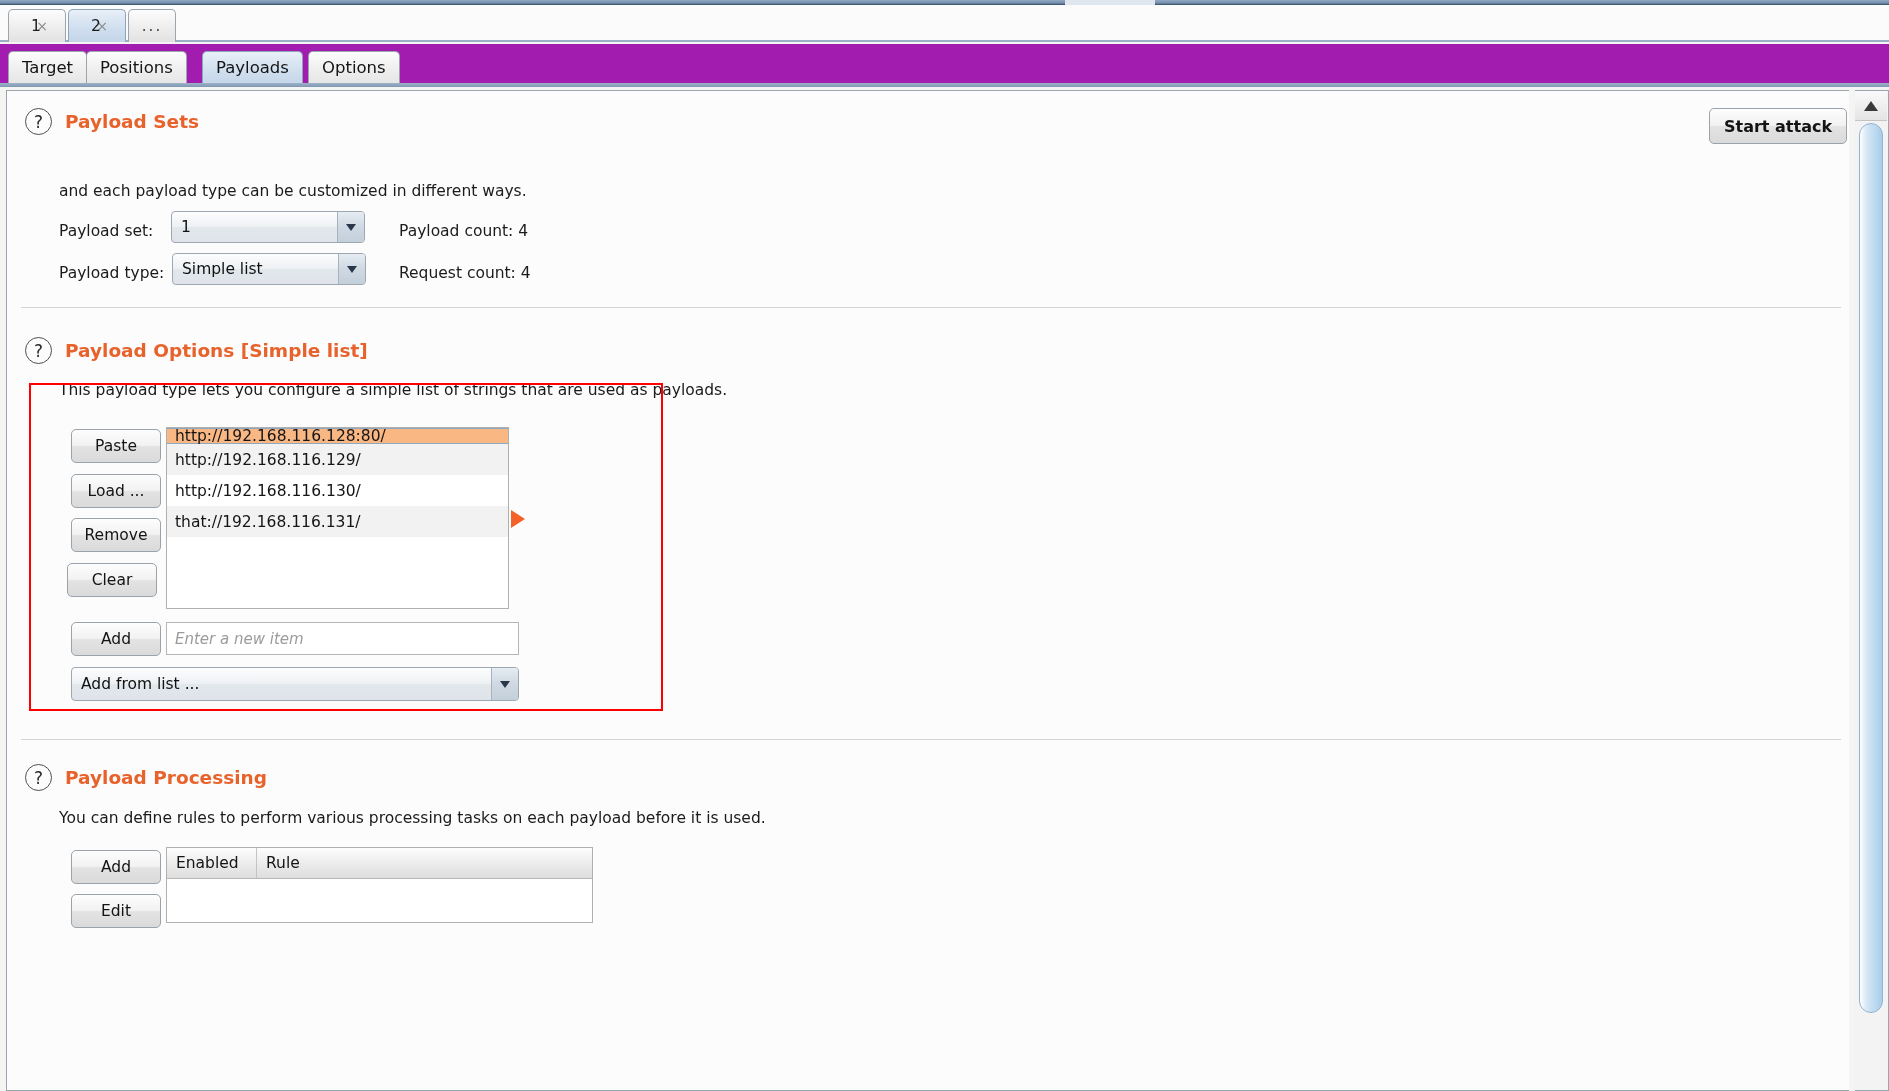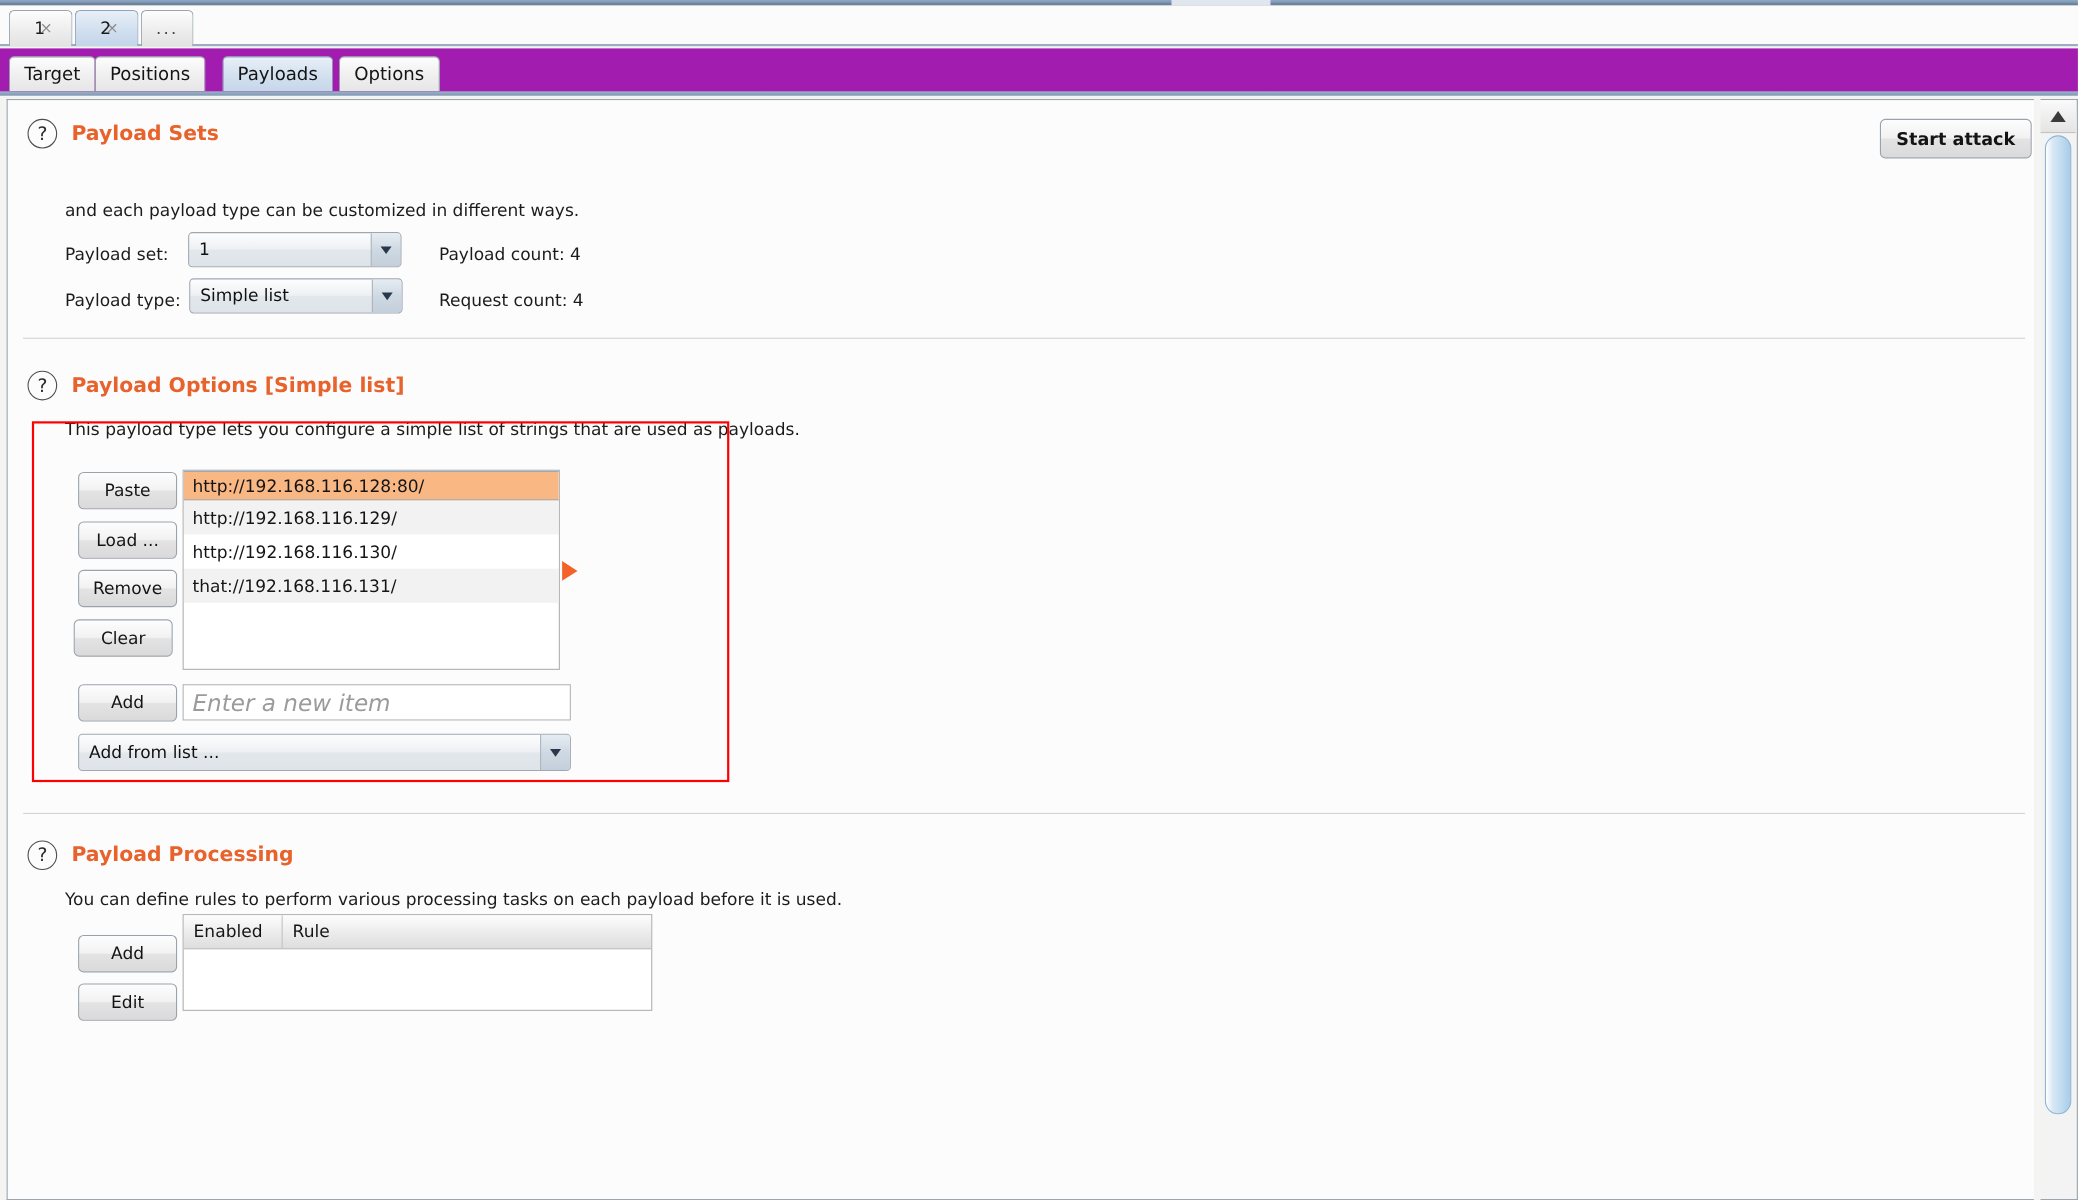--- a/index.html
+++ b/index.html
@@ -177,21 +177,21 @@
     font-size: 15.5px; color: #141414;
     cursor: default;
     white-space: nowrap;
   }
   .btn.strong { font-weight: bold; font-size: 16px; }
   .txtinput {
     position: absolute;
     border: 1px solid #b6b6b6;
     background: #ffffff;
     display: flex; align-items: center;
-    font-size: 21px;
+    font-size: 15px;
     padding-left: 8px;
   }
   .txtinput .ph { color: #9b9b9b; font-style: italic; }
 
   
   .listbox {
     position: absolute;
     border: 1px solid #b0b0b0;
     background: #ffffff;
     overflow: hidden;
@@ -200,21 +200,21 @@
     height: 31px; display: flex; align-items: center;
     padding-left: 8px; font-size: 15.5px; color: #151515;
     white-space: nowrap;
   }
   .lrow.odd { background: #ffffff; }
   .lrow.even { background: #f2f2f2; }
   .lrow.sel {
     background: #f9b784;
     border: 1px solid #8fa8bd;
     border-left: none; border-right: none;
-    height: 27px;
+    height: 16px;
   }
   .redbox {
     position: absolute;
     border: 2px solid #ff0000;
     pointer-events: none;
   }
   .tri {
     position: absolute;
     width: 0; height: 0;
     border-top: 9px solid transparent;
@@ -339,21 +339,21 @@
     <div class="sec-title" style="left:18px; top:673px;">
       <div class="qmark">?</div>
       <div class="sec-h">Payload Processing</div>
     </div>
 
     <div class="body-txt" style="left:52px; top:718px;">You can define rules to perform various processing tasks on each payload before it is used.</div>
 
     <div class="btn" style="left:64px; top:759px; width:90px; height:34px;">Add</div>
     <div class="btn" style="left:64px; top:803px; width:90px; height:34px;">Edit</div>
 
-    <div class="ptable" style="left:159px; top:740px; width:427px; height:88px;">
+    <div class="ptable" style="left:159px; top:756px; width:427px; height:76px;">
       <div class="phead">
         <div class="pc" style="width:90px;">Enabled</div>
         <div class="pc" style="flex:1; border-right:none;">Rule</div>
       </div>
     </div>
 
   </div>
 
   <div class="vscroll">
     <div class="arrow-up">

